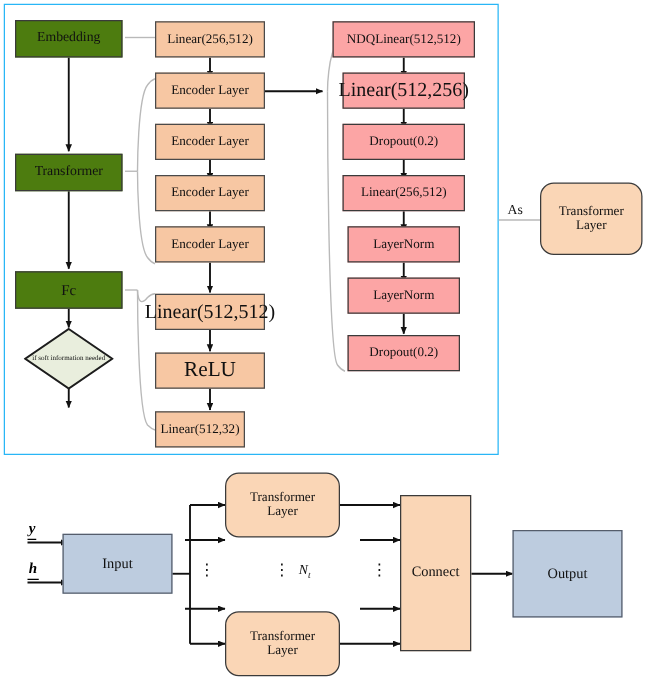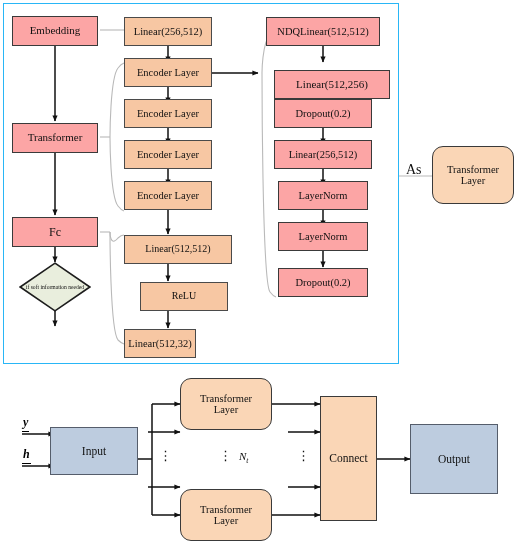--- a/index.html
+++ b/index.html
@@ -2,21 +2,21 @@
 <html><head>
 <meta charset="utf-8">
 <style>
   html,body{margin:0;padding:0;background:#ffffff;}
   body{width:525px;height:550px;overflow:hidden;
        font-family:"Liberation Serif","DejaVu Serif",serif;}
   #root{position:relative;width:525px;height:550px;}
   svg.layer{position:absolute;left:0;top:0;width:525px;height:550px;overflow:visible;}
   .node{position:absolute;box-sizing:border-box;display:flex;align-items:center;
         justify-content:center;text-align:center;line-height:1.08;}
-  .green{background:#fca5a5;border:1.4px solid #3a3a3a;color:#111;}
+  .green{background:#4d7c0f;border:1.4px solid #3a3a3a;color:#111;}
   .orange{background:#f7c7a3;border:1.4px solid #4a4a4a;color:#111;}
   .gray{background:#fca5a5;border:1.4px solid #3a3a3a;color:#111;}
   .blue{background:#bdccdf;border:1.6px solid #555d6b;color:#111;}
   .orange-r{background:#fad6b6;border:1.6px solid #3a3a3a;border-radius:11px;color:#111;}
   .orange-flat{background:#fad6b6;border:1.6px solid #3a3a3a;color:#111;}
   .panel{position:absolute;box-sizing:border-box;border:1.6px solid #29b6f6;background:transparent;}
   .lbl{position:absolute;}
   .vecl{display:inline-block;position:relative;font-style:italic;font-weight:bold;}
   .vecl:after{content:"";position:absolute;left:-1px;right:-1px;bottom:-2px;height:1.4px;background:#000;}
   .diamond{position:absolute;}
@@ -134,53 +134,53 @@
   </div>
   <div class="node orange" style="left:124px;top:99px;width:88px;height:29px;font-size:10.5px;">
     <span>Encoder Layer</span>
   </div>
   <div class="node orange" style="left:124px;top:140px;width:88px;height:29px;font-size:10.5px;">
     <span>Encoder Layer</span>
   </div>
   <div class="node orange" style="left:124px;top:181px;width:88px;height:29px;font-size:10.5px;">
     <span>Encoder Layer</span>
   </div>
-  <div class="node orange" style="left:124px;top:235px;width:108px;height:29px;font-size:10px;">
+  <div class="node orange" style="left:124px;top:235px;width:88px;height:29px;font-size:16px;">
     <span>Linear(512,512)</span>
   </div>
-  <div class="node orange" style="left:140px;top:282px;width:88px;height:29px;font-size:10px;">
+  <div class="node orange" style="left:124px;top:282px;width:88px;height:29px;font-size:17px;">
     <span>ReLU</span>
   </div>
   <div class="node orange" style="left:124px;top:329px;width:72px;height:29px;font-size:10.5px;">
     <span>Linear(512,32)</span>
   </div>
 
   <div class="node gray" style="left:266px;top:17px;width:114px;height:29px;font-size:10.5px;">
     <span>NDQLinear(512,512)</span>
   </div>
-  <div class="node gray" style="left:274px;top:70px;width:116px;height:29px;font-size:11px;">
+  <div class="node gray" style="left:274px;top:58px;width:98px;height:29px;font-size:16px;">
     <span>Linear(512,256)</span>
   </div>
   <div class="node gray" style="left:274px;top:99px;width:98px;height:29px;font-size:10.5px;">
     <span>Dropout(0.2)</span>
   </div>
   <div class="node gray" style="left:274px;top:140px;width:98px;height:29px;font-size:10.5px;">
     <span>Linear(256,512)</span>
   </div>
   <div class="node gray" style="left:278px;top:181px;width:90px;height:29px;font-size:10.5px;">
     <span>LayerNorm</span>
   </div>
   <div class="node gray" style="left:278px;top:222px;width:90px;height:29px;font-size:10.5px;">
     <span>LayerNorm</span>
   </div>
   <div class="node gray" style="left:278px;top:268px;width:90px;height:29px;font-size:10.5px;">
     <span>Dropout(0.2)</span>
   </div>
 
-  <div class="lbl" style="left:406px;top:162px;font-size:14px;color:#111;">As</div>
+  <div class="lbl" style="left:406px;top:162px;font-size:11px;color:#111;">As</div>
 
   <div class="node orange-r" style="left:432px;top:146px;width:82px;height:58px;flex-direction:column;font-size:10.5px;">
     <span>Transformer</span>
     <span>Layer</span>
   </div>
 
   <div class="lbl" style="left:23px;top:415px;font-size:12px;">
     <span class="vecl">y</span>
   </div>
   <div class="lbl" style="left:23px;top:447px;font-size:12px;">

